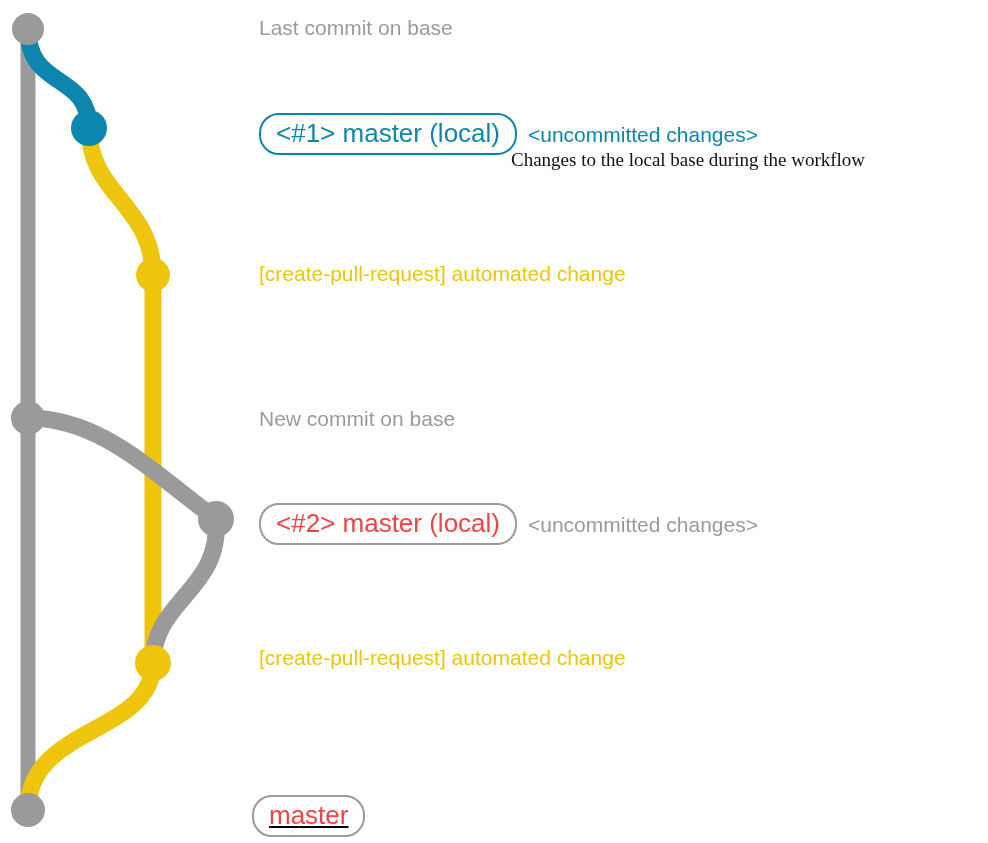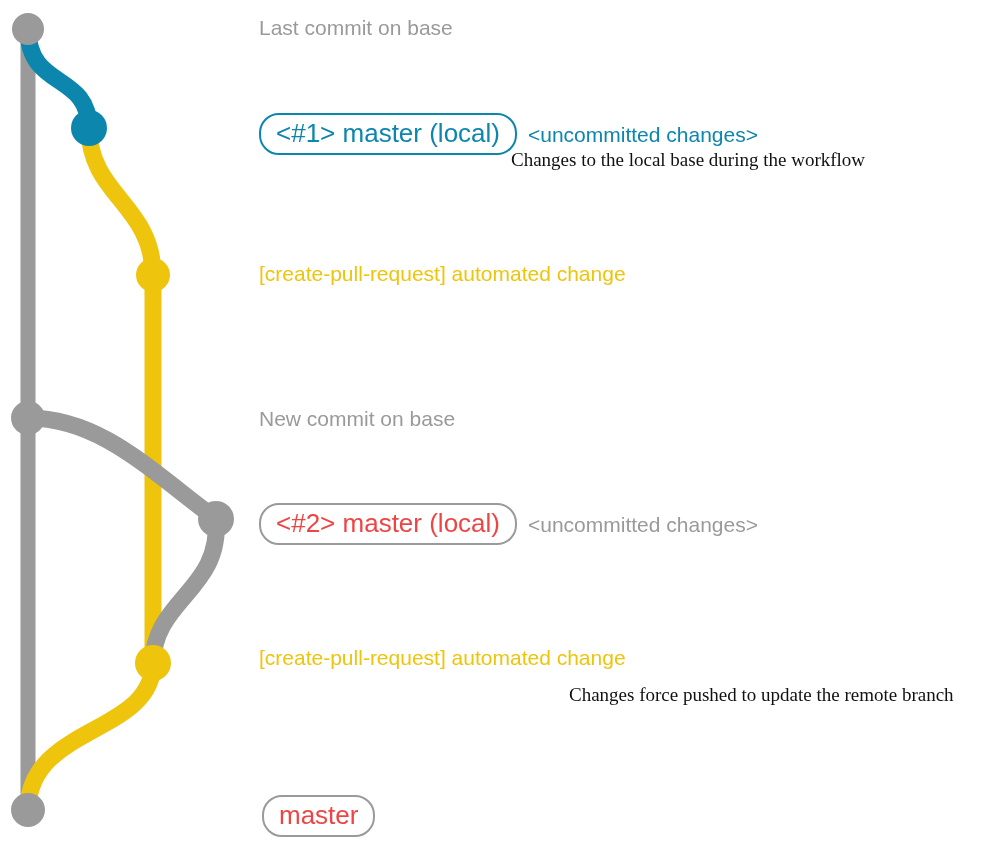--- a/index.html
+++ b/index.html
@@ -115,19 +115,18 @@
   </div>
 
   <div class="row" style="left:259px; top:503px;">
     <span class="badge gray badge-slot">&lt;#2&gt; master (local)</span>
     <span class="commit-msg gray">&lt;uncommitted changes&gt;</span>
   </div>
 
   <div class="row" style="left:259px; top:647px;">
     <span class="commit-msg yellow">[create-pull-request] automated change</span>
   </div>
-  <div class="desc" style="left:569px; top:685px;">Changes force pushed to update the remote branch</div>
 
-  <div class="row" style="left:262px; top:795px;">
+  <div class="row" style="left:252px; top:795px;text-decoration:underline;">
     <span class="badge gray badge-slot">master</span>
   </div>
 
 </div>
 
 </body></html>

